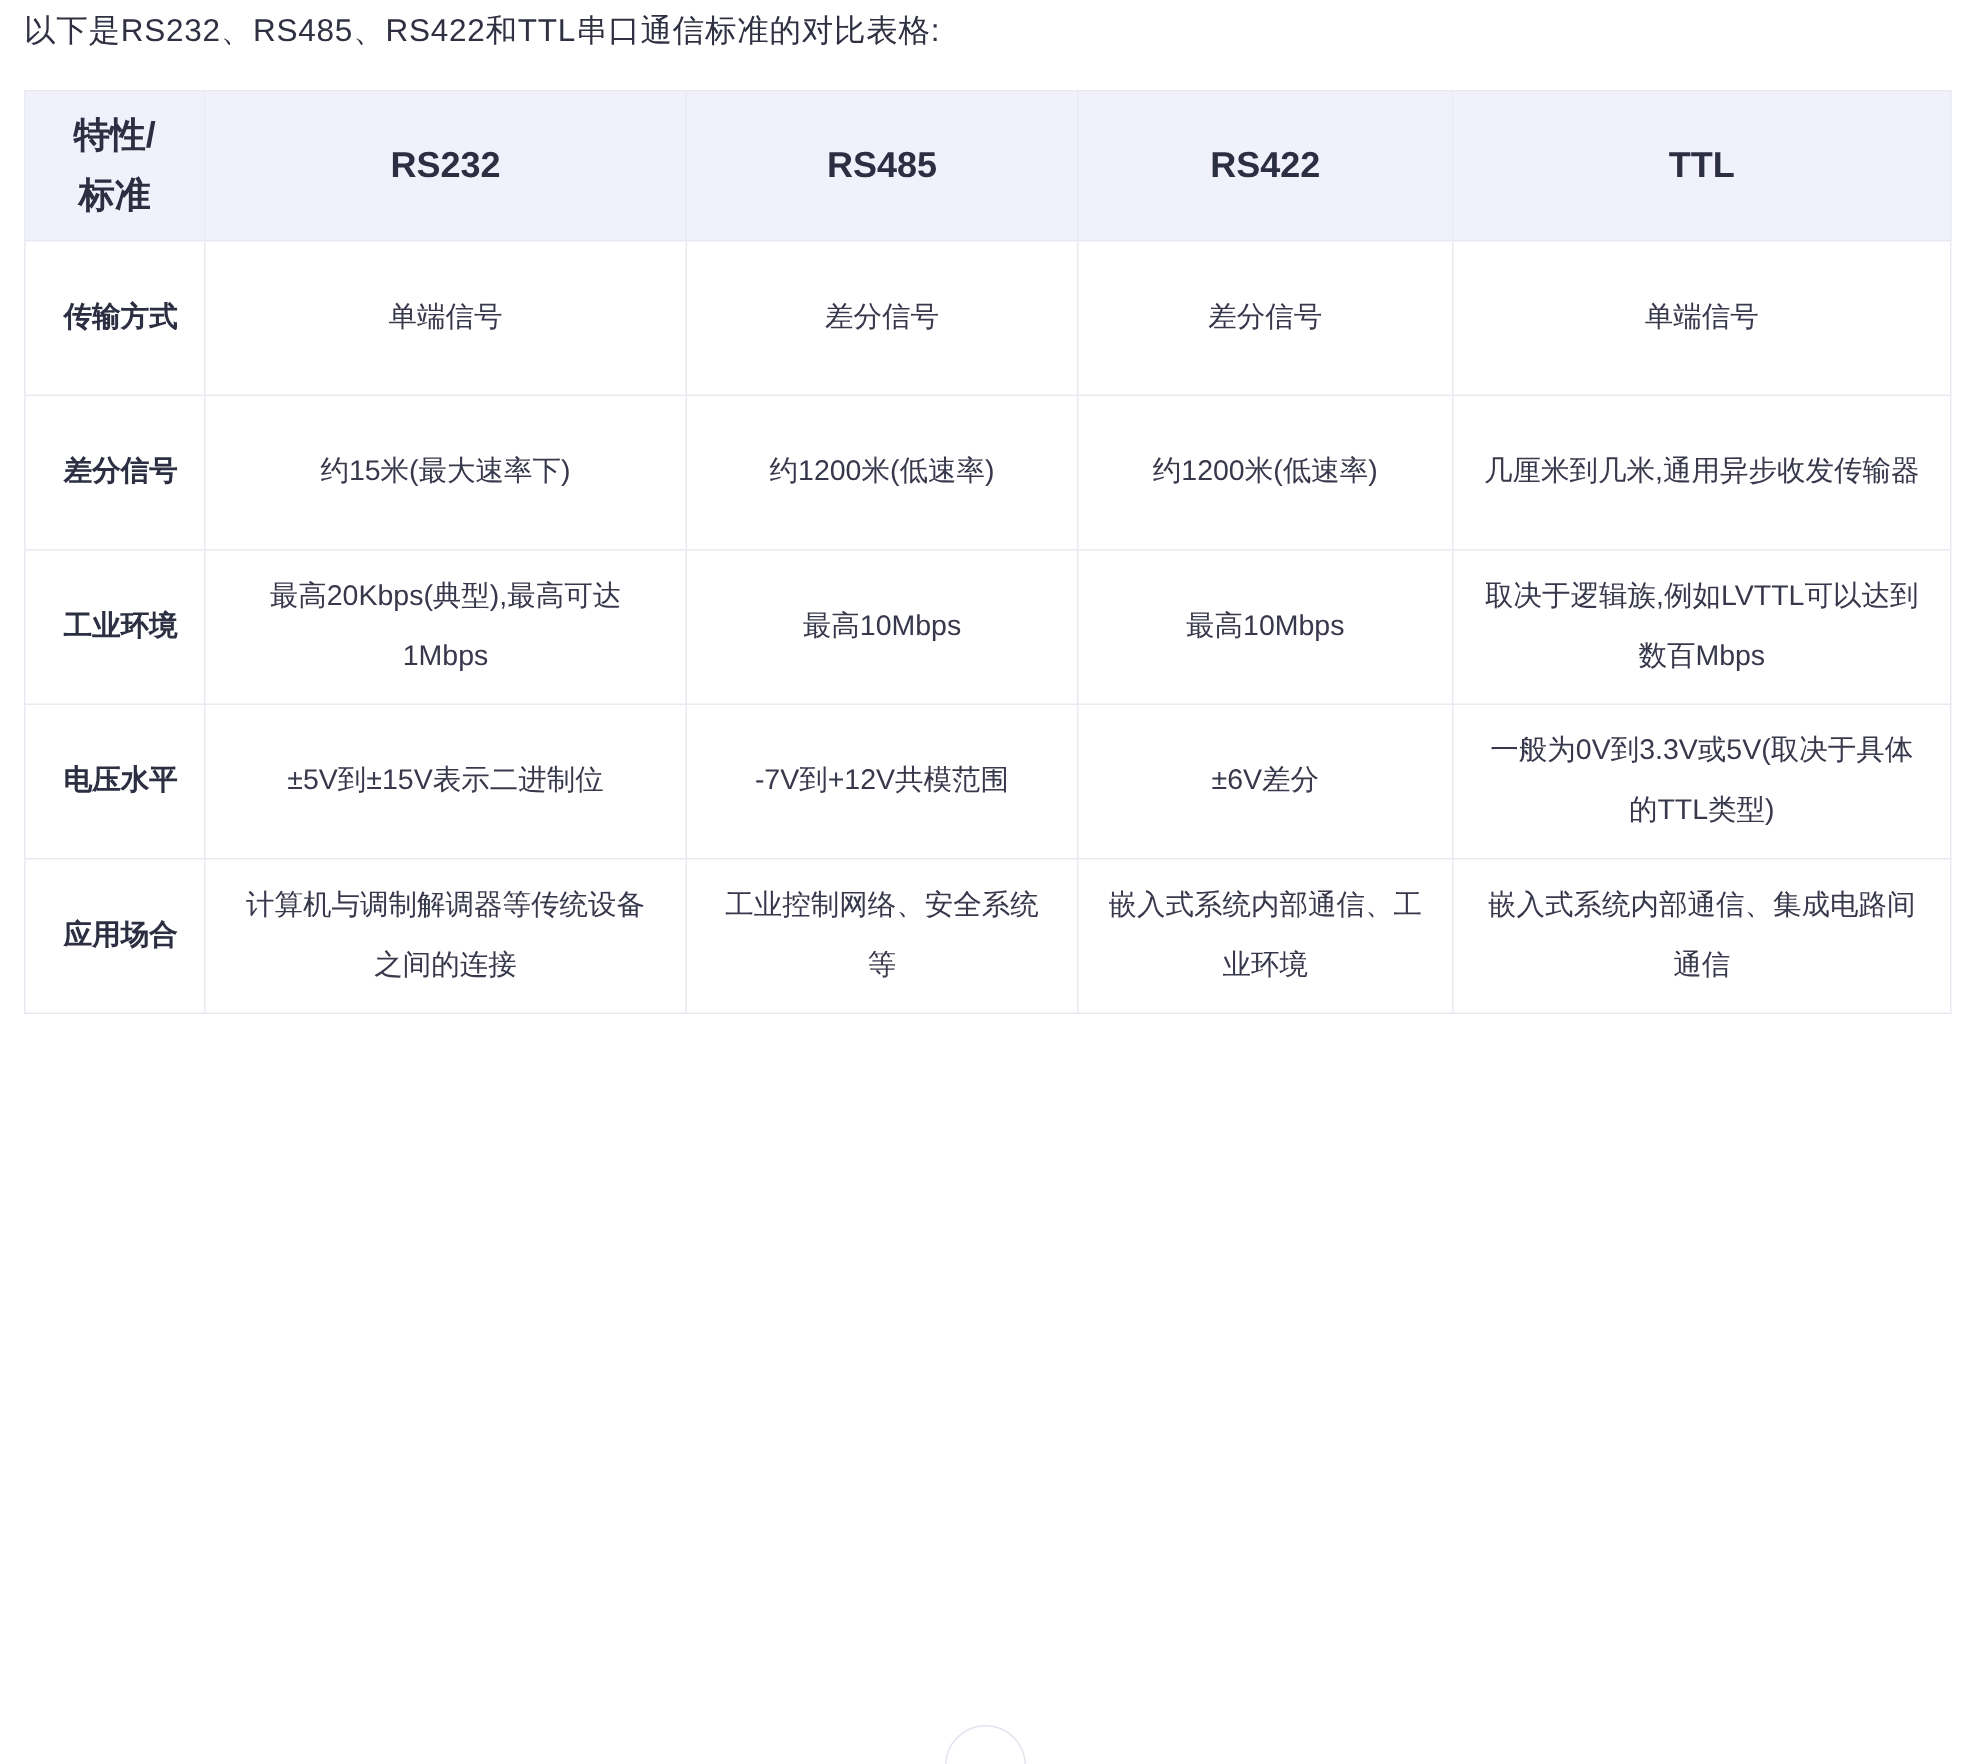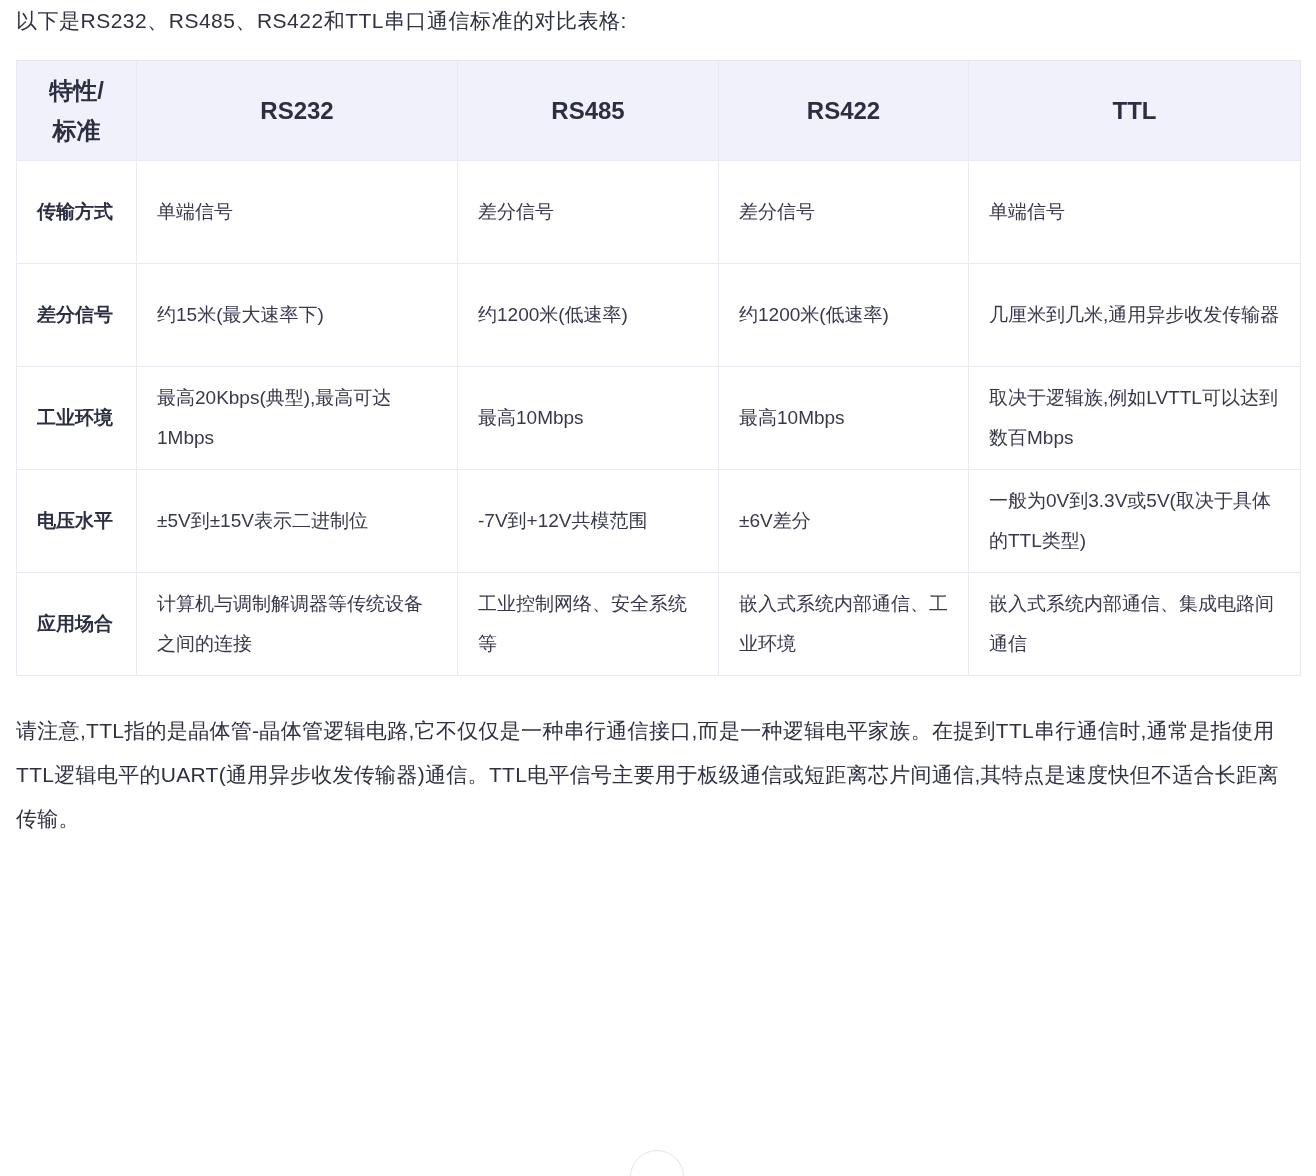--- a/index.html
+++ b/index.html
@@ -46,21 +46,21 @@
   th.feature-header {
     white-space: pre-line; 
     padding: 0 10px;
   }
   table.compare tbody td {
     height: 103px;
     font-size: 19px;
     line-height: 40px;
     padding: 10px 20px;
     color: #38384c;
-    text-align: left;
+    text-align: center;
     background: #ffffff;
   }
   table.compare tbody td.row-label {
     font-weight: 700;
     color: #2c2e42;
     padding: 10px 12px 10px 20px;
   }
   .note {
     margin-top: 33px;
     font-size: 21px;
@@ -137,17 +137,16 @@
       <tr>
         <td class="row-label">应用场合</td>
         <td>计算机与调制解调器等传统设备之间的连接</td>
         <td>工业控制网络、安全系统等</td>
         <td>嵌入式系统内部通信、工业环境</td>
         <td>嵌入式系统内部通信、集成电路间通信</td>
       </tr>
     </tbody>
   </table>
 
-  <p class="note">请注意,TTL指的是晶体管-晶体管逻辑电路,它不仅仅是一种串行通信接口,而是一种逻辑电平家族。在提到TTL串行通信时,通常是指使用TTL逻辑电平的UART(通用异步收发传输器)通信。TTL电平信号主要用于板级通信或短距离芯片间通信,其特点是速度快但不适合长距离传输。</p>
 
   <div class="scroll-bubble"></div>
 
 </div>
 
 </body></html>

